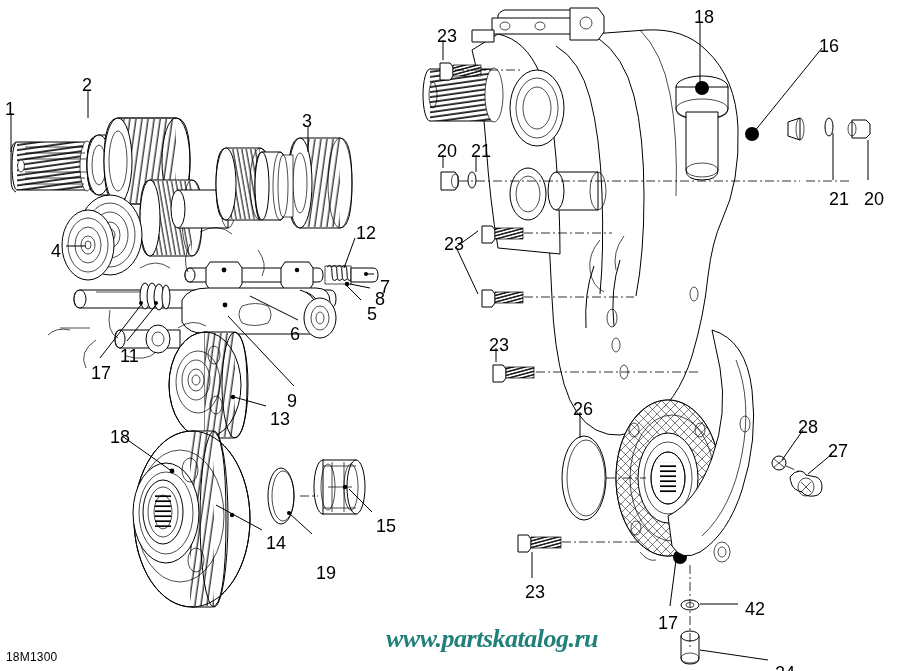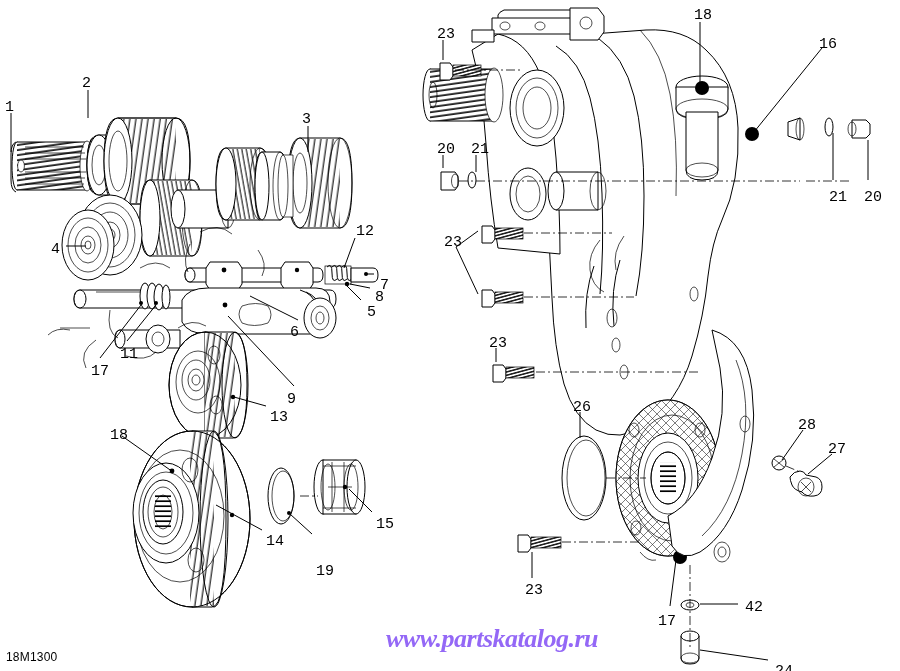--- a/index.html
+++ b/index.html
@@ -1,27 +1,27 @@
 <!DOCTYPE html>
 <html><head>
 <meta charset="utf-8">
 <title>Parts Diagram</title>
 <style>
   html,body{margin:0;padding:0;background:#ffffff;}
   body{width:900px;height:671px;overflow:hidden;
        font-family:"Liberation Sans","DejaVu Sans",sans-serif;color:#000;}
   #page{position:relative;width:900px;height:671px;background:#fff;}
   svg.layer{position:absolute;left:0;top:0;width:900px;height:671px;}
-  .callout{position:absolute;font-size:15px;color:#000;line-height:1;
-           font-family:Liberation Mono, monospace;
+  .callout{position:absolute;font-size:18px;color:#000;line-height:1;
+           font-family:Liberation Sans, sans-serif;
            white-space:nowrap;}
   #diagram-code{position:absolute;left:6px;top:650px;font-size:12px;
                 letter-spacing:.2px;}
   #watermark{position:absolute;left:386px;top:624px;font-size:26px;
-             font-style:italic;font-weight:bold;color:#8b5cf6;
+             font-style:italic;font-weight:bold;color:#0f766e;
              font-family:"Liberation Serif","DejaVu Serif",serif;
              letter-spacing:-.5px;opacity:.92;}
   
   .ln{fill:none;stroke:#000;stroke-width:1;}
   .ln-thin{fill:none;stroke:#000;stroke-width:.7;}
   .ln-cl{fill:none;stroke:#000;stroke-width:.8;
          stroke-dasharray:9 3 2 3;}
   .fillw{fill:#ffffff;stroke:#000;stroke-width:1;}
   .fillw-thin{fill:#ffffff;stroke:#000;stroke-width:.7;}
   .dot{fill:#000;}

